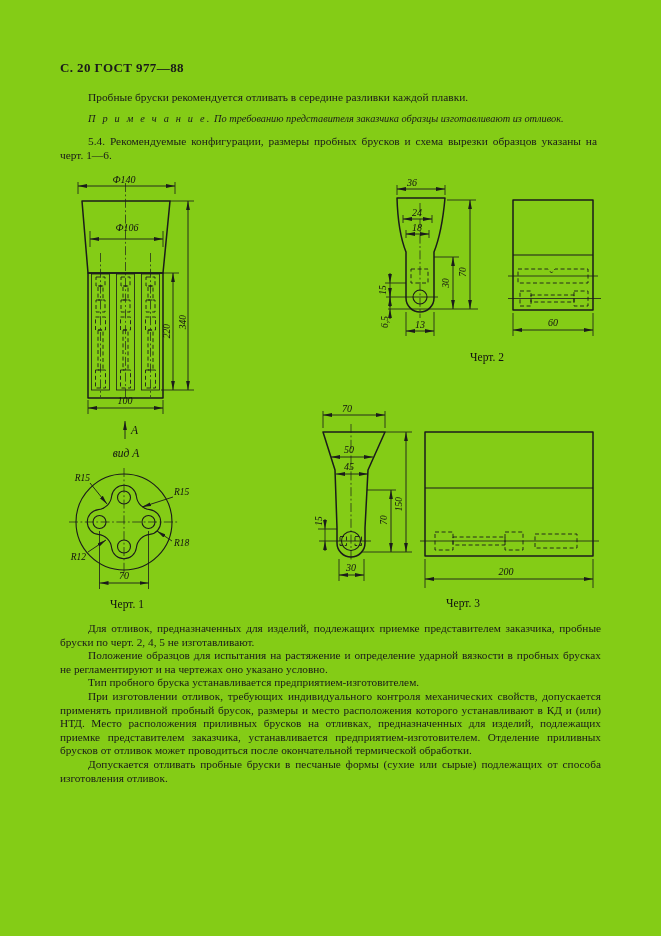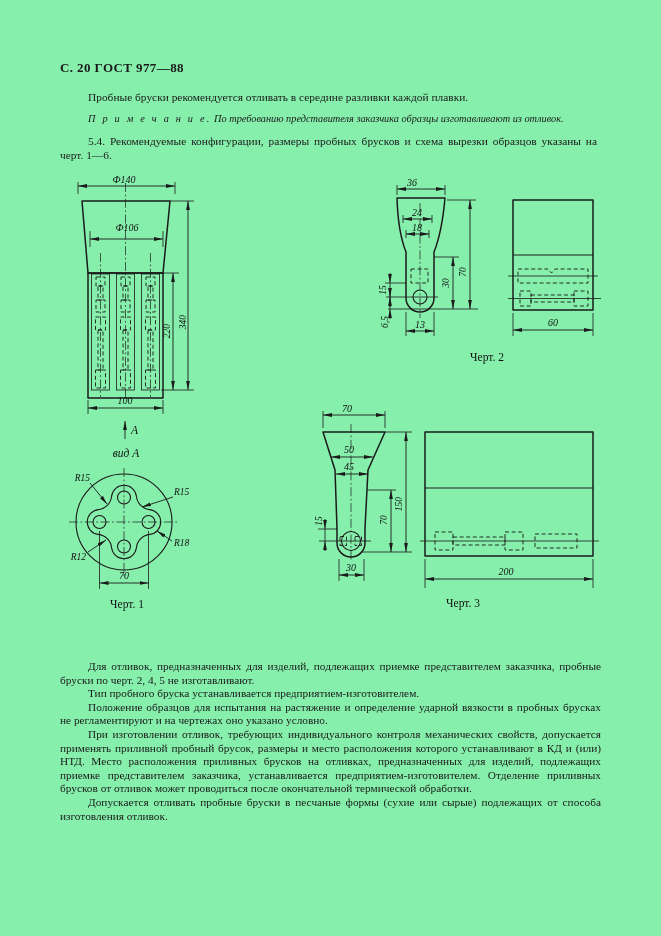--- a/index.html
+++ b/index.html
@@ -1,30 +1,30 @@
 <!DOCTYPE html>
 <html><head>
 <meta charset="utf-8">
 <style>
   html,body { margin:0; padding:0; }
   .page {
-    position:relative; width:661px; height:936px; background:#86efac;
+    position:relative; width:661px; height:936px; background:#84cc16;
     font-family:"Liberation Serif", serif; color:#1a1a1a; overflow:hidden;
   }
   .hdr {
     position:absolute; left:60px; top:60px; font-size:13px; font-weight:bold;
     letter-spacing:0.4px;
   }
   .intro { position:absolute; left:60px; top:90px; width:541px;
     font-size:11.4px; line-height:14px; text-align:justify; }
   .intro p { margin:0 4px 8px 0; text-indent:28px; }
   .intro p.note { font-size:10.3px;font-style:italic; }
   .note-label { letter-spacing:2.2px; }
   .bodytext { position:absolute; left:60px; top:622px; width:541px;
-    font-size:11.3px; line-height:13.6px; text-align:justify;margin-top:38px; }
+    font-size:11.3px; line-height:13.6px; text-align:justify; }
   .bodytext p { margin:0; text-indent:28px; }
   .figs { position:absolute; left:0; top:172px; }
   
   .ol  { stroke:#1b1b1b; stroke-width:1.5; fill:none; stroke-linejoin:round; }
   .ml  { stroke:#1b1b1b; stroke-width:1.1; fill:none; }
   .tl  { stroke:#1b1b1b; stroke-width:0.8; fill:none; }
   .dl  { stroke:#1b1b1b; stroke-width:0.9; fill:none;
          marker-start:url(#arr); marker-end:url(#arr); }
   .de  { stroke:#1b1b1b; stroke-width:0.9; fill:none; marker-end:url(#arr); }
   .dsh { stroke:#1b1b1b; stroke-width:0.9; fill:none; stroke-dasharray:4 2.6; }
@@ -264,19 +264,19 @@
         </g>
         <line class="dl" x1="425" y1="579" x2="593" y2="579"></line>
         <text class="dim tm" x="506" y="575">200</text>
       </g>
       <text class="cap tm" x="463" y="607">Черт. 3</text>
     </g>
   </svg>
 
   <div class="bodytext">
     <p>Для отливок, предназначенных для изделий, подлежащих приемке представителем заказчика, пробные бруски по черт. 2, 4, 5 не изготавливают.</p>
+    <p>Положение образцов для испытания на растяжение и определение ударной вязкости в пробных брусках не регламентируют и на чертежах оно указано условно.</p>
     <p>Тип пробного бруска устанавливается предприятием-изготовителем.</p>
-    <p>Положение образцов для испытания на растяжение и определение ударной вязкости в пробных брусках не регламентируют и на чертежах оно указано условно.</p>
     <p>При изготовлении отливок, требующих индивидуального контроля механических свойств, допускается применять приливной пробный брусок, размеры и место расположения которого устанавливают в КД и (или) НТД. Место расположения приливных брусков на отливках, предназначенных для изделий, подлежащих приемке представителем заказчика, устанавливается предприятием-изготовителем. Отделение приливных брусков от отливок может проводиться после окончательной термической обработки.</p>
     <p>Допускается отливать пробные бруски в песчаные формы (сухие или сырые) подлежащих от способа изготовления отливок.</p>
   </div>
 
 </div>
 
 </body></html>

